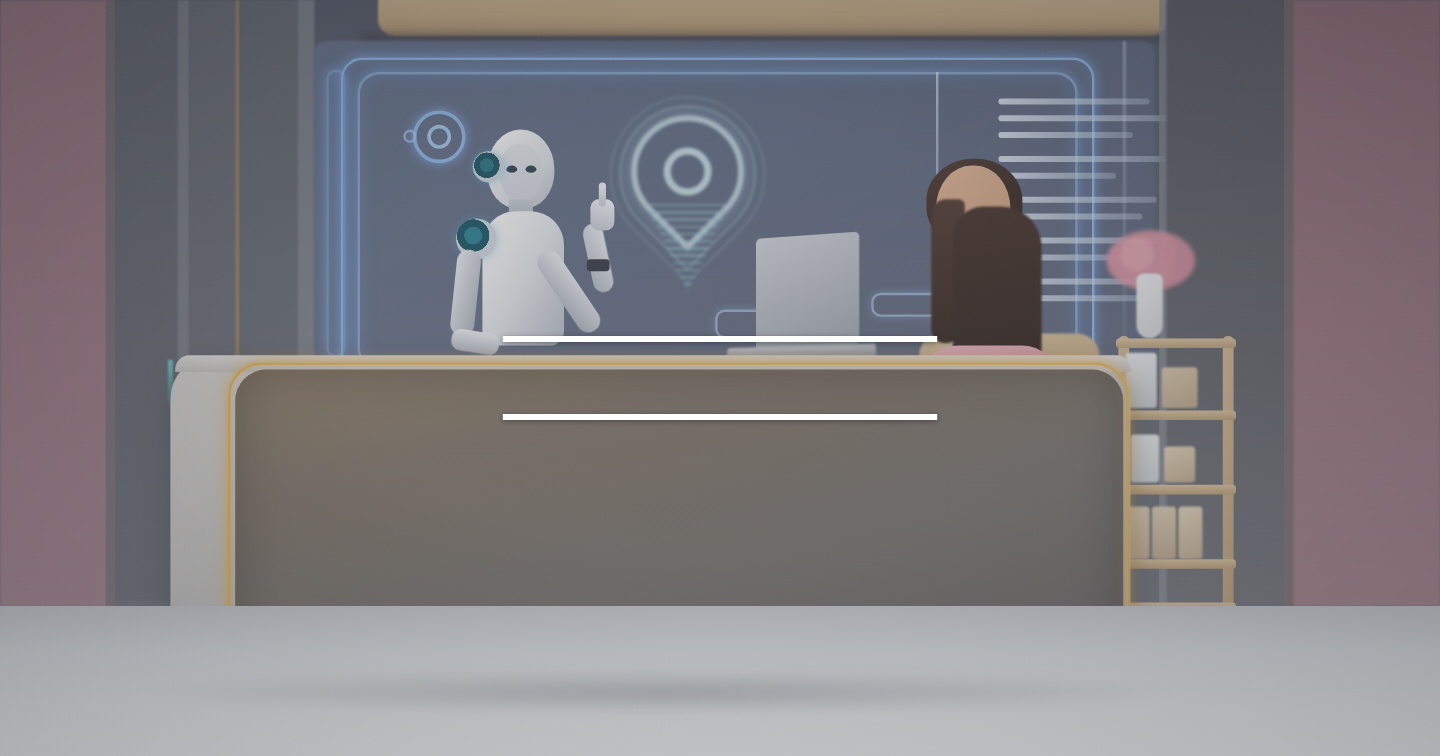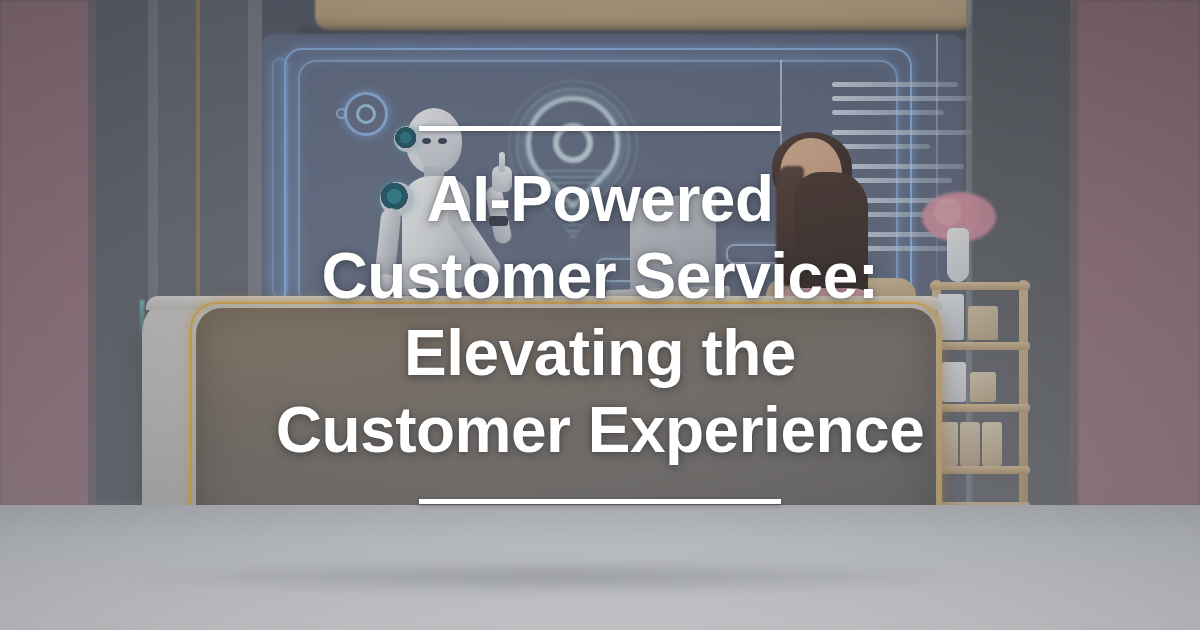--- a/index.html
+++ b/index.html
@@ -614,20 +614,16 @@
 
     <div class="floor"></div>
     <div class="floor-shadow"></div>
 
     <div class="scrim"></div>
     <div class="vignette"></div>
   </div>
 
   <div class="overlay">
     <div class="rule rule-top"></div>
-    <h1 class="headline">AI-Powered
-Customer Service:
-Elevating the
-Customer Experience</h1>
     <div class="rule rule-bot"></div>
   </div>
 
 </div>
 
 </body></html>

